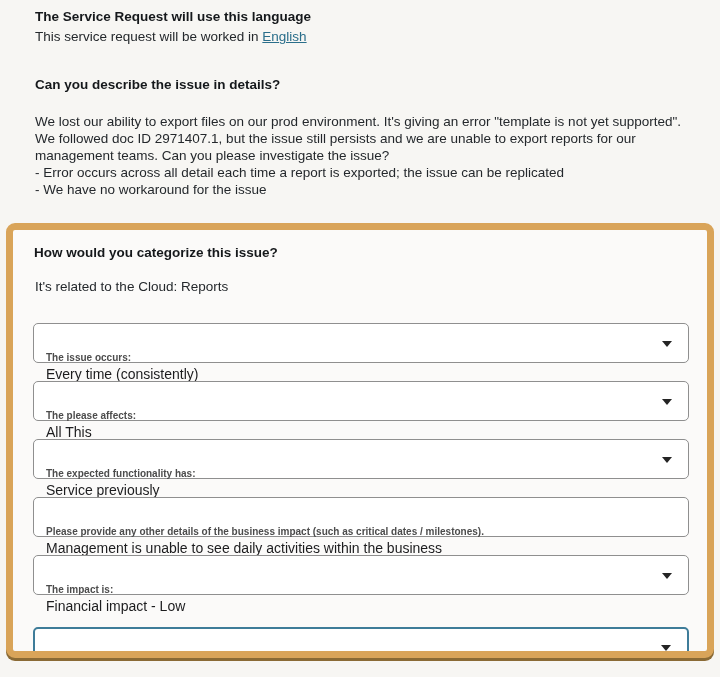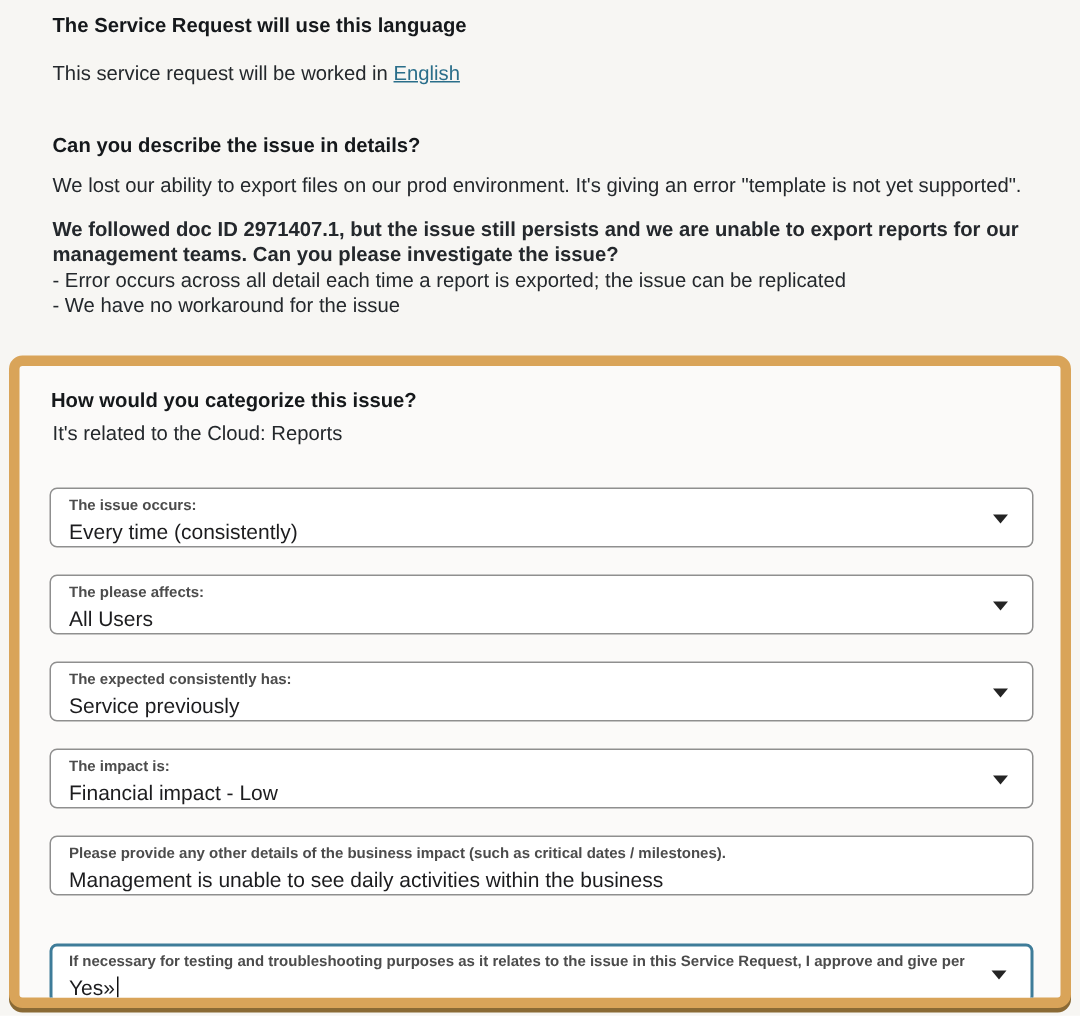--- a/index.html
+++ b/index.html
@@ -11,61 +11,61 @@
     overflow:hidden;
   }
   .top-content{padding:8px 8px 0 35px;}
   .section-heading{
     font-size:13.5px;font-weight:700;color:#15181b;
     margin:0;line-height:17px;
   }
   .para,.line{
     font-size:13.5px;line-height:17px;color:#24282c;margin:0;
   }
-  .lang-line{margin-top:15px;}
+  .lang-line{margin-top:3px;}
   .link{
     color:#2a6e8a;text-decoration:underline;cursor:pointer;
   }
   .issue-heading{margin-top:31px;}
-  .para-first{margin-top:10px;}
-  .para-block{margin-top:12px;font-weight:bold;}
+  .para-first{margin-top:20px;}
+  .para-block{margin-top:0;}
   .highlight-box{
     box-sizing:border-box;
     margin:25px 6px 0 6px;
     width:708px;height:435px;
     background:#fbfaf9;
     border:7px solid #d9a459;
     border-radius:9px;
     box-shadow:0 3px 0 #8a6a35;
     padding:8px 18px 0 20px;
     overflow:hidden;
   }
   .box-heading{margin-top:6px;margin-left:1px;}
-  .box-subtitle{margin-top:5px;margin-left:2px;}
+  .box-subtitle{margin-top:17px;margin-left:2px;}
   .fields{margin-top:28px;}
   .field{
     position:relative;
     box-sizing:border-box;
     background:#ffffff;
     border:1px solid #8f8f8f;
     border-radius:5px;
     height:40px;
     padding:5px 44px 0 12px;
     margin-bottom:18px;
   }
   .field.no-caret{padding-right:14px;}
   .field.focused{
     border:2px solid #3e7c99;
     margin-top:32px;
     margin-bottom:0;
     padding-top:4px;padding-left:11px;
   }
   .field-label{
     font-size:10px;font-weight:700;color:#4c4c4c;line-height:13px;
-    white-space:nowrap;overflow:hidden;
+    white-space:nowrap;overflow:hidden;margin-top:22px;
   }
   .field-value{
     font-size:14px;color:#1c1c1e;line-height:18px;margin-top:1px;
     white-space:nowrap;overflow:hidden;
   }
   .caret{
     position:absolute;right:16px;top:50%;
     width:0;height:0;margin-top:-2px;
     border-left:5px solid transparent;
     border-right:5px solid transparent;
@@ -103,39 +103,39 @@
   <div class="fields">
 
     <div class="field">
       <div class="field-label">The issue occurs:</div>
       <div class="field-value">Every time (consistently)</div>
       <span class="caret"></span>
     </div>
 
     <div class="field">
       <div class="field-label">The please affects:</div>
-      <div class="field-value">All Users</div>
+      <div class="field-value">All This</div>
       <span class="caret"></span>
     </div>
 
     <div class="field">
-      <div class="field-label">The expected consistently has:</div>
+      <div class="field-label">The expected functionality has:</div>
       <div class="field-value">Service previously</div>
       <span class="caret"></span>
+    </div>
+
+    <div class="field no-caret">
+      <div class="field-label">Please provide any other details of the business impact (such as critical dates / milestones).</div>
+      <div class="field-value">Management is unable to see daily activities within the business</div>
     </div>
 
     <div class="field">
       <div class="field-label">The impact is:</div>
       <div class="field-value">Financial impact - Low</div>
       <span class="caret"></span>
-    </div>
-
-    <div class="field no-caret">
-      <div class="field-label">Please provide any other details of the business impact (such as critical dates / milestones).</div>
-      <div class="field-value">Management is unable to see daily activities within the business</div>
     </div>
 
     <div class="field focused">
       <div class="field-label">If necessary for testing and troubleshooting purposes as it relates to the issue in this Service Request, I approve and give permission for ...</div>
       <div class="field-value"><span>Yes»</span><span class="text-cursor"></span></div>
       <span class="caret"></span>
     </div>
 
   </div>
 </div>

